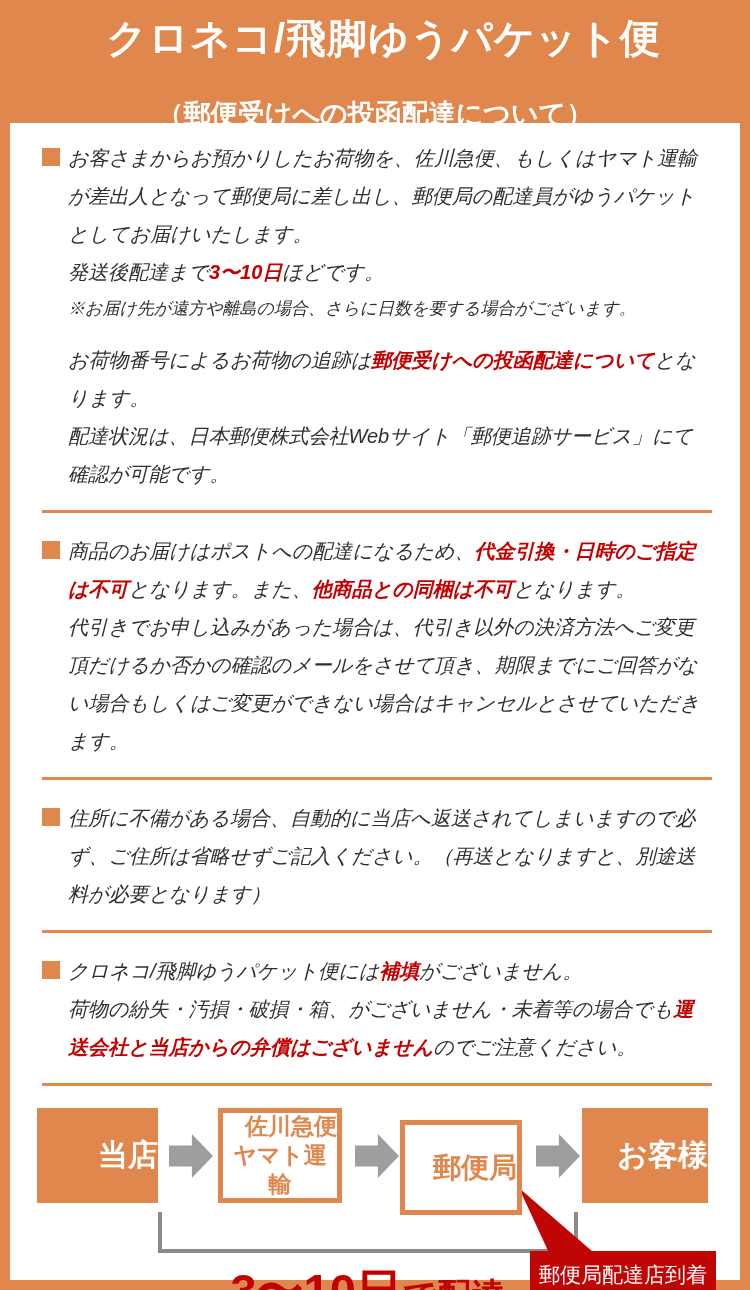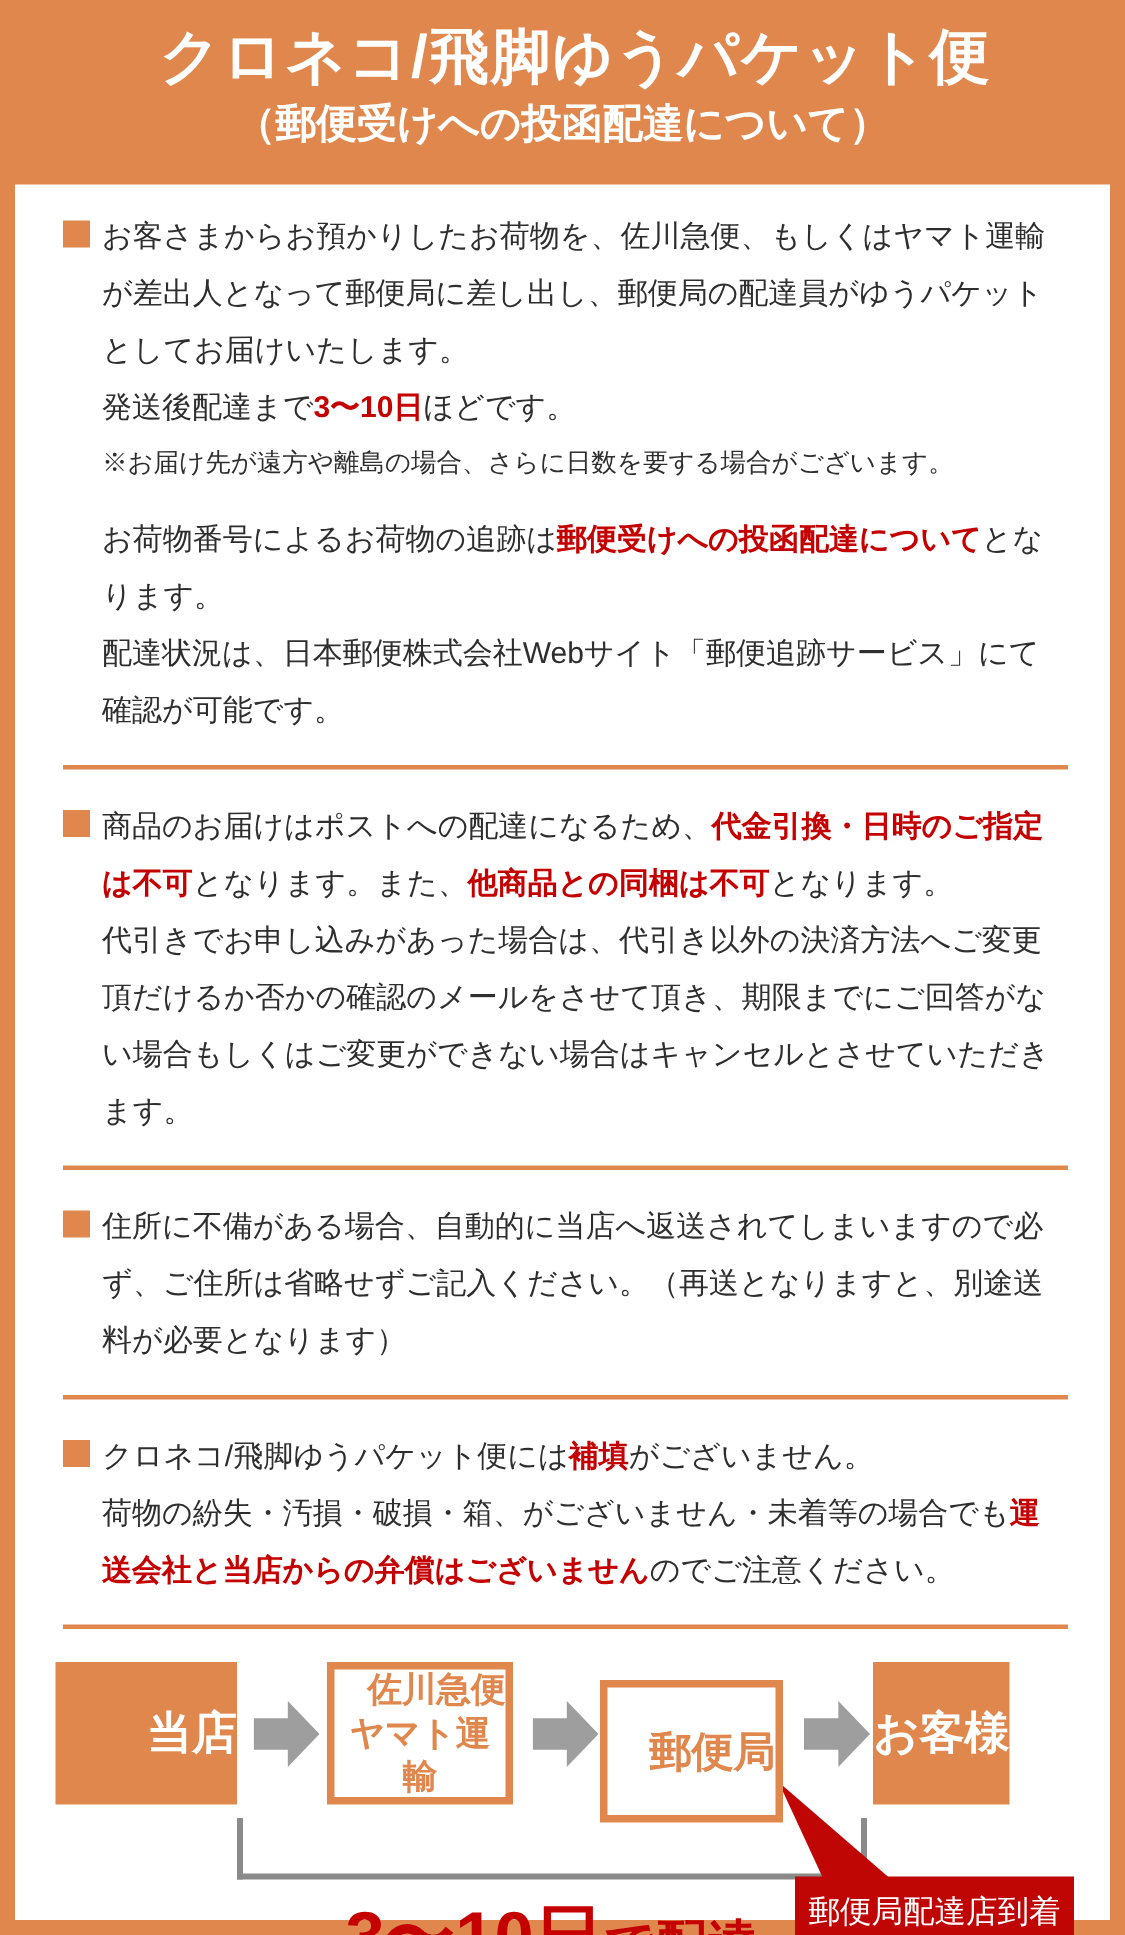--- a/index.html
+++ b/index.html
@@ -12,46 +12,46 @@
   }
   html,body{margin:0;padding:0;}
   body{
     width:750px;height:1290px;position:relative;overflow:hidden;
     background:var(--orange);
     font-family:"Liberation Sans", sans-serif;
   }
   
   .hdr{height:123px;box-sizing:border-box;padding-top:13px;text-align:center;color:#fff;}
   .hdr .title{font-size:40px;font-weight:700;line-height:50px;letter-spacing:1px;padding-left:17px;}
-  .hdr .subtitle{font-size:27px;font-weight:700;line-height:38px;}
+  .hdr .subtitle{font-size:27px;font-weight:700;line-height:38px;margin-top:32px;}
   
   .panel{
     position:absolute;left:10px;top:123px;width:730px;height:1157px;
     background:#fff;box-sizing:border-box;padding:16px 28px 0 32px;
   }
-  .para{margin:0;font-size:20px;line-height:38px;color:var(--text);padding-left:26px;}
+  .para{margin:0;font-size:20px;line-height:38px;color:var(--text);padding-left:26px;font-style:italic;}
   .para.with-bullet{text-indent:-26px;}
   .para.note{font-size:17px;line-height:36px;}
   .para.gap{margin-top:14px;}
   .bullet{display:inline-block;width:18px;height:18px;background:var(--orange);margin-right:8px;vertical-align:-1px;}
   .red{color:var(--red);font-weight:700;}
   hr.divider{border:none;border-top:3px solid var(--orange);margin:17px 0 19px;}
   
   .diagram{position:relative;height:258px;margin:22px -28px 0 -32px;}
   .step{
     position:absolute;top:0;height:95px;z-index:2;
     display:flex;flex-direction:column;align-items:flex-end;justify-content:center;
     box-sizing:border-box;text-align:center;font-weight:700;
   }
   .step.filled{background:var(--orange);color:#fff;font-size:30px;}
   .step.outline{background:#fff;border:5px solid var(--orange);color:var(--orange);}
   .s1{left:27px;width:121px;padding-left:39px;}
   .s2{left:208px;width:124px;font-size:23px;line-height:29px;}
   .s3{left:390px;width:122px;font-size:28px;margin-top:12px;}
-  .s4{left:572px;width:91px;}
+  .s4{left:572px;width:126px;}
   .arrow{
     position:absolute;top:26px;width:44px;height:44px;background:var(--arrow-gray);
     clip-path:polygon(0 26%,52% 26%,52% 0,100% 50%,52% 100%,52% 74%,0 74%);
   }
   .a1{left:159px;} .a2{left:345px;} .a3{left:526px;}
   .bracket{
     position:absolute;left:148px;top:104px;width:420px;height:41px;box-sizing:border-box;
     border-left:4px solid var(--bracket-gray);
     border-right:4px solid var(--bracket-gray);
     border-bottom:4px solid var(--bracket-gray);

